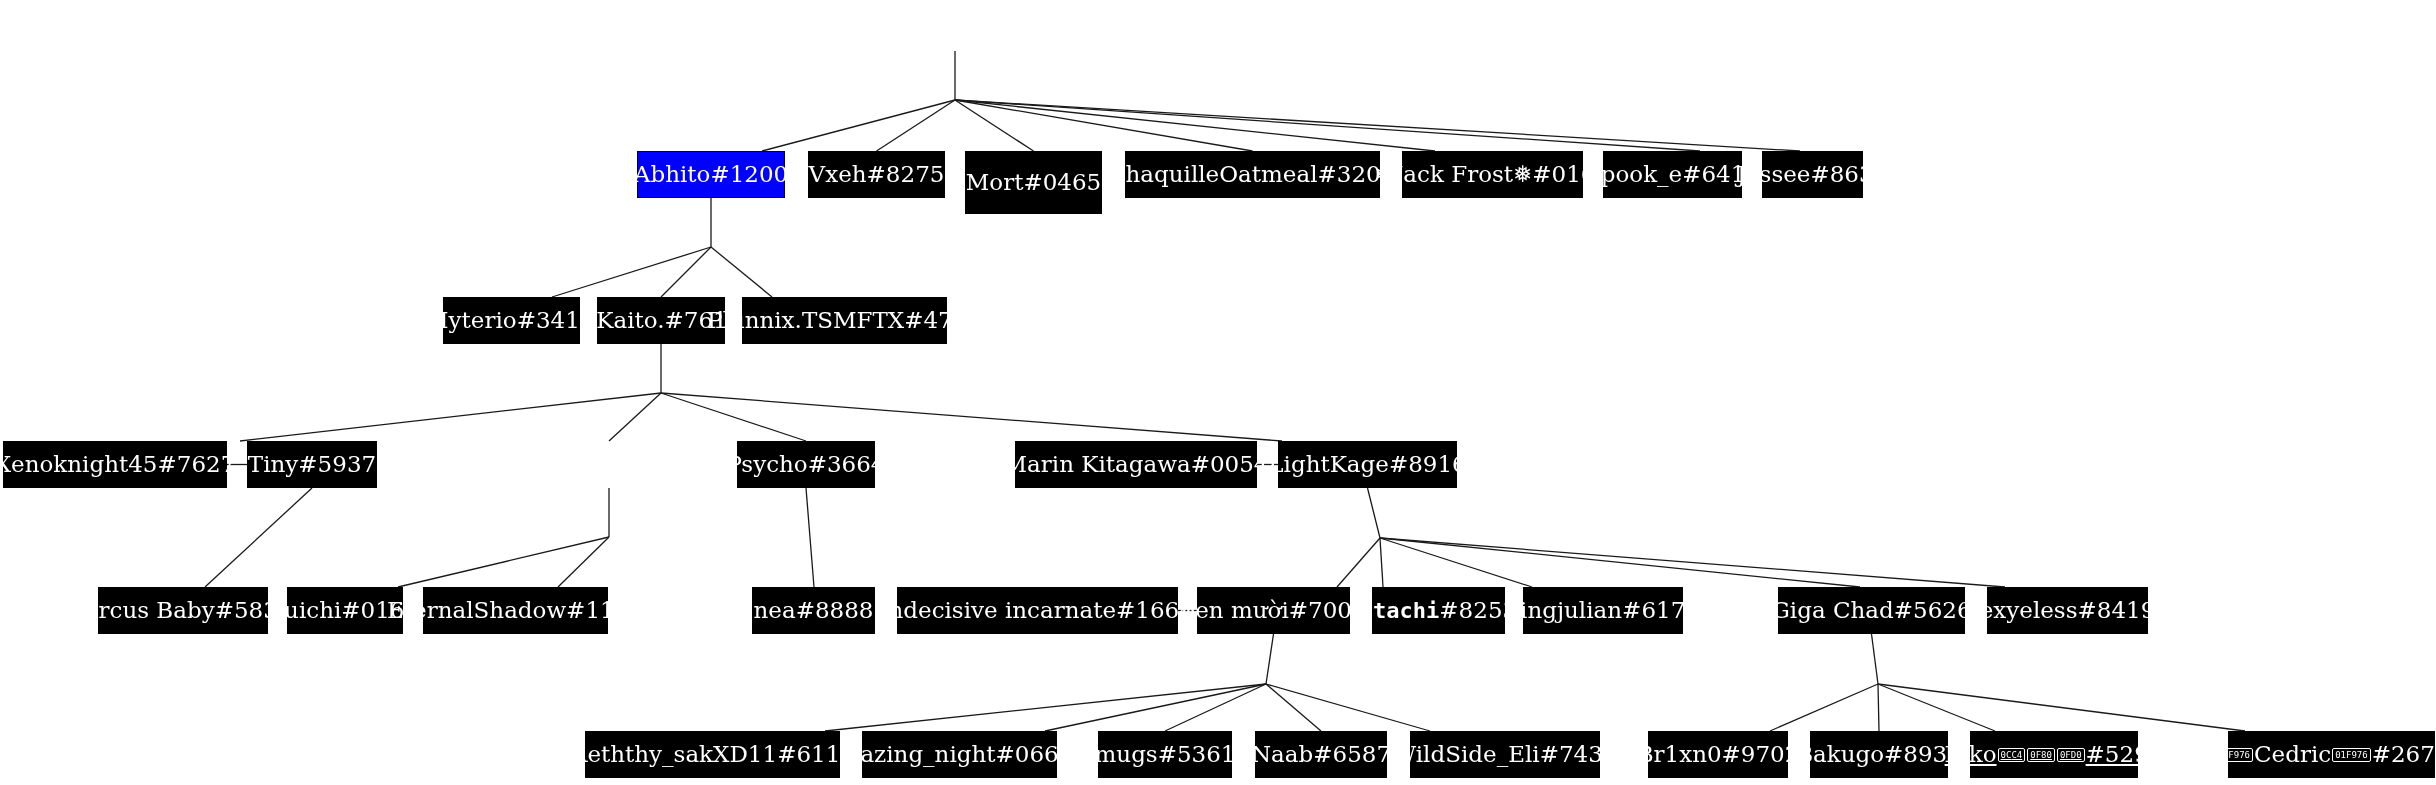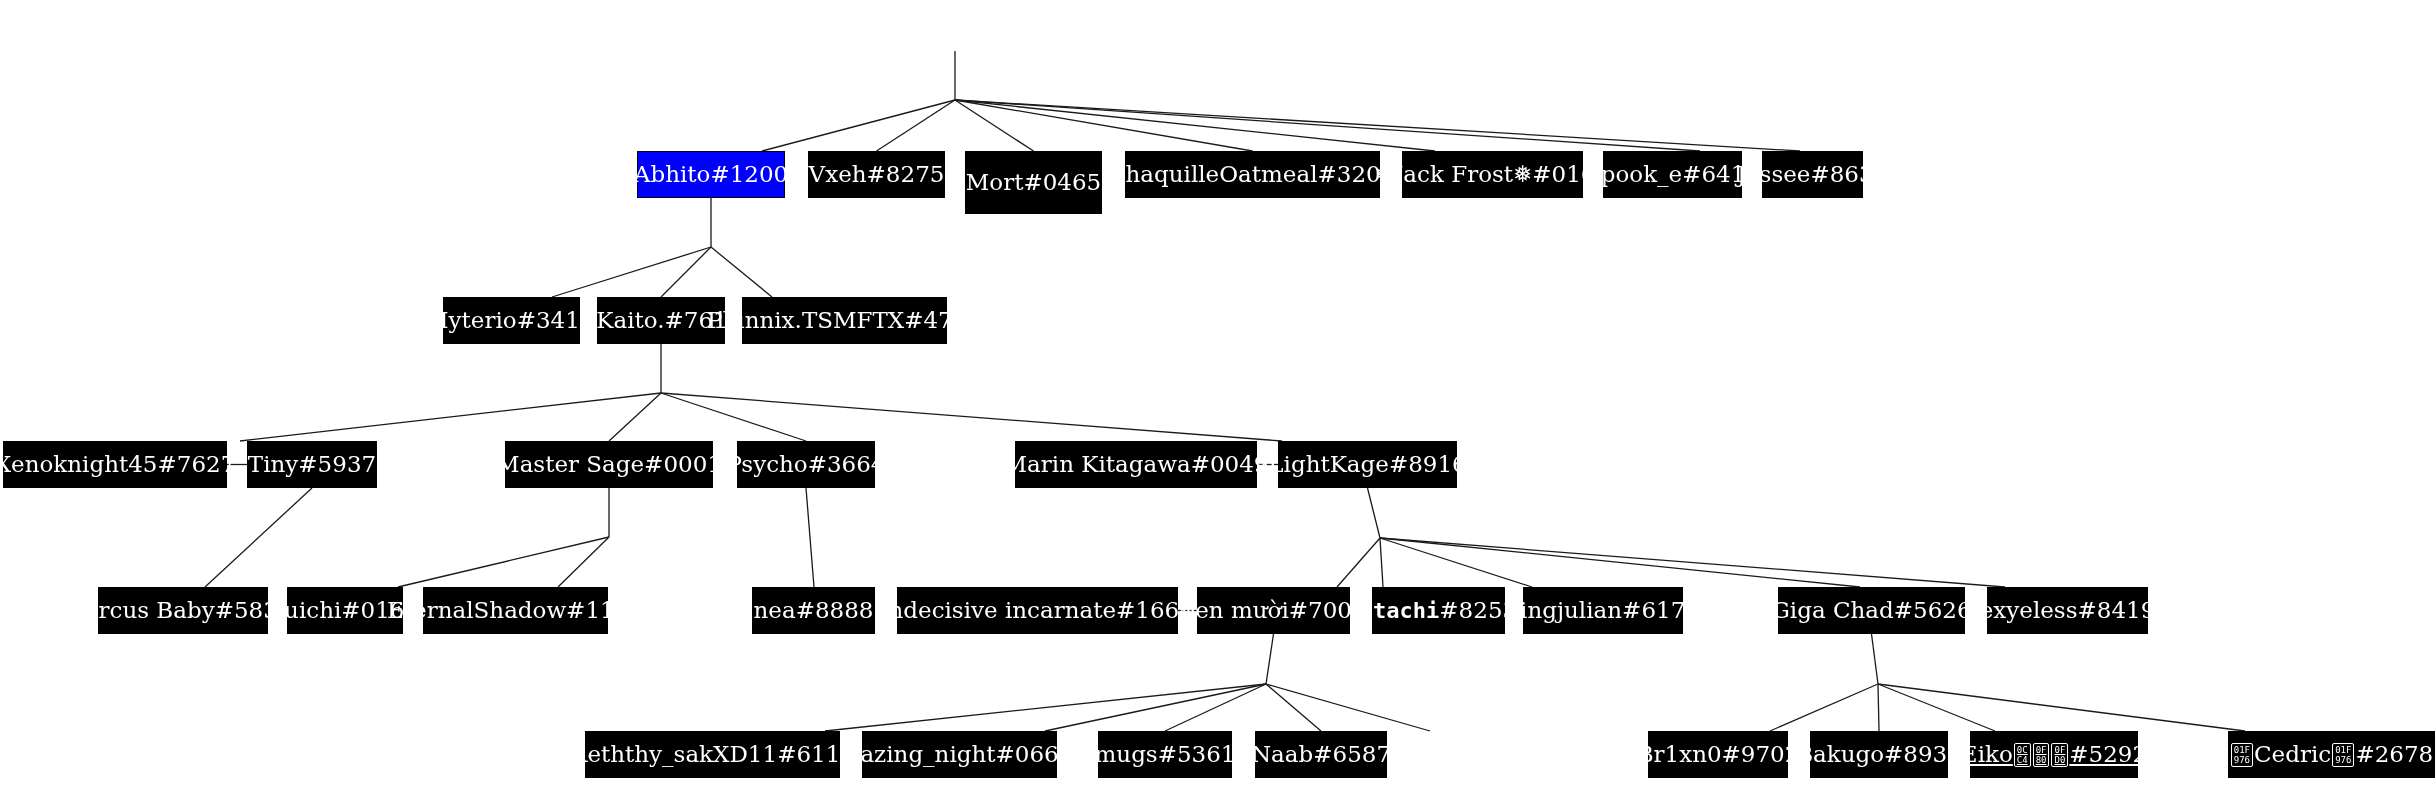--- a/index.html
+++ b/index.html
@@ -15,21 +15,21 @@
     align-items:center;
     justify-content:center;
     white-space:nowrap;
     font-size:23px;
     line-height:1;
   }
   .node.highlight{background:#0000ff;}
   .mono{font-family:"DejaVu Sans Mono","Liberation Mono",monospace;font-weight:bold;font-size:22px;}
   .tofu{
     display:inline-flex;
-    flex-direction:column;
+    flex-direction:row;
     align-items:center;
     justify-content:center;
     border:1.5px solid #ffffff;
     border-radius:2px;
     padding:1px 2px;
     margin:0 1px;
     vertical-align:middle;
   }
   .tofu div{
     font-family:"DejaVu Sans Mono","Liberation Mono",monospace;
@@ -115,28 +115,25 @@
     </div>
     <div class="node" style="left: 742px; top: 297px; width: 205px; height: 47px;">
       <span>Phinnix.TSMFTX#4753</span>
     </div>
     <div class="node" style="left: 3px; top: 441px; width: 224px; height: 47px;">
       <span>Xenoknight45#7627</span>
     </div>
     <div class="node" style="left: 247px; top: 441px; width: 130px; height: 47px;">
       <span>Tiny#5937</span>
     </div>
-    <div class="node" style="left: 505px; top: 441px; width: 208px; height: 47px;">
-      <span>Master Sage#0001</span>
-    </div>
     <div class="node" style="left: 737px; top: 441px; width: 138px; height: 47px;">
       <span>Psycho#3664</span>
     </div>
     <div class="node" style="left: 1015px; top: 441px; width: 242px; height: 47px;">
-      <span>Marin Kitagawa#0049</span>
+      <span>Marin Kitagawa#0054</span>
     </div>
     <div class="node" style="left: 1278px; top: 441px; width: 179px; height: 47px;">
       <span>LightKage#8916</span>
     </div>
     <div class="node" style="left: 98px; top: 587px; width: 170px; height: 47px;">
       <span>Circus Baby#5836</span>
     </div>
     <div class="node" style="left: 287px; top: 587px; width: 116px; height: 47px;">
       <span>Yuichi#0165</span>
     </div>
@@ -170,20 +167,23 @@
     </div>
     <div class="node" style="left: 862px; top: 731px; width: 195px; height: 47px;">
       <span>dazing_night#0664</span>
     </div>
     <div class="node" style="left: 1098px; top: 731px; width: 134px; height: 47px;">
       <span>mugs#5361</span>
     </div>
     <div class="node" style="left: 1255px; top: 731px; width: 132px; height: 47px;">
       <span>Naab#6587</span>
     </div>
+    <div class="node" style="left: 1410px; top: 731px; width: 190px; height: 47px;">
+      <span>WildSide_Eli#7434</span>
+    </div>
     <div class="node" style="left: 1648px; top: 731px; width: 140px; height: 47px;">
       <span>Br1xn0#9702</span>
     </div>
     <div class="node" style="left: 1810px; top: 731px; width: 138px; height: 47px;">
       <span>Bakugo#8931</span>
     </div>
     <div class="node" style="left: 1970px; top: 731px; width: 168px; height: 47px; text-decoration: underline;">
       <span>Eiko </span>
       <span class="tofu">
         <div>0C</div>

